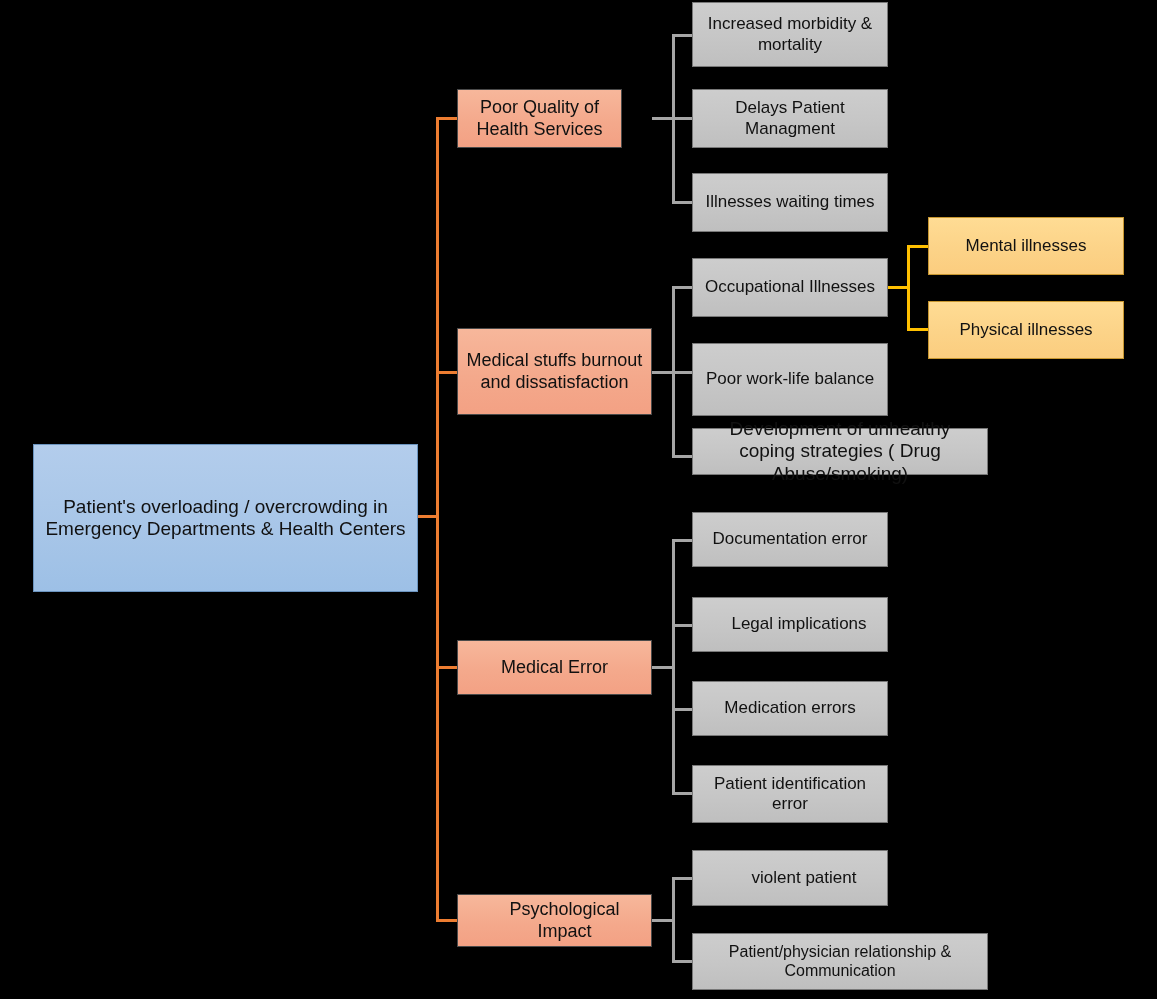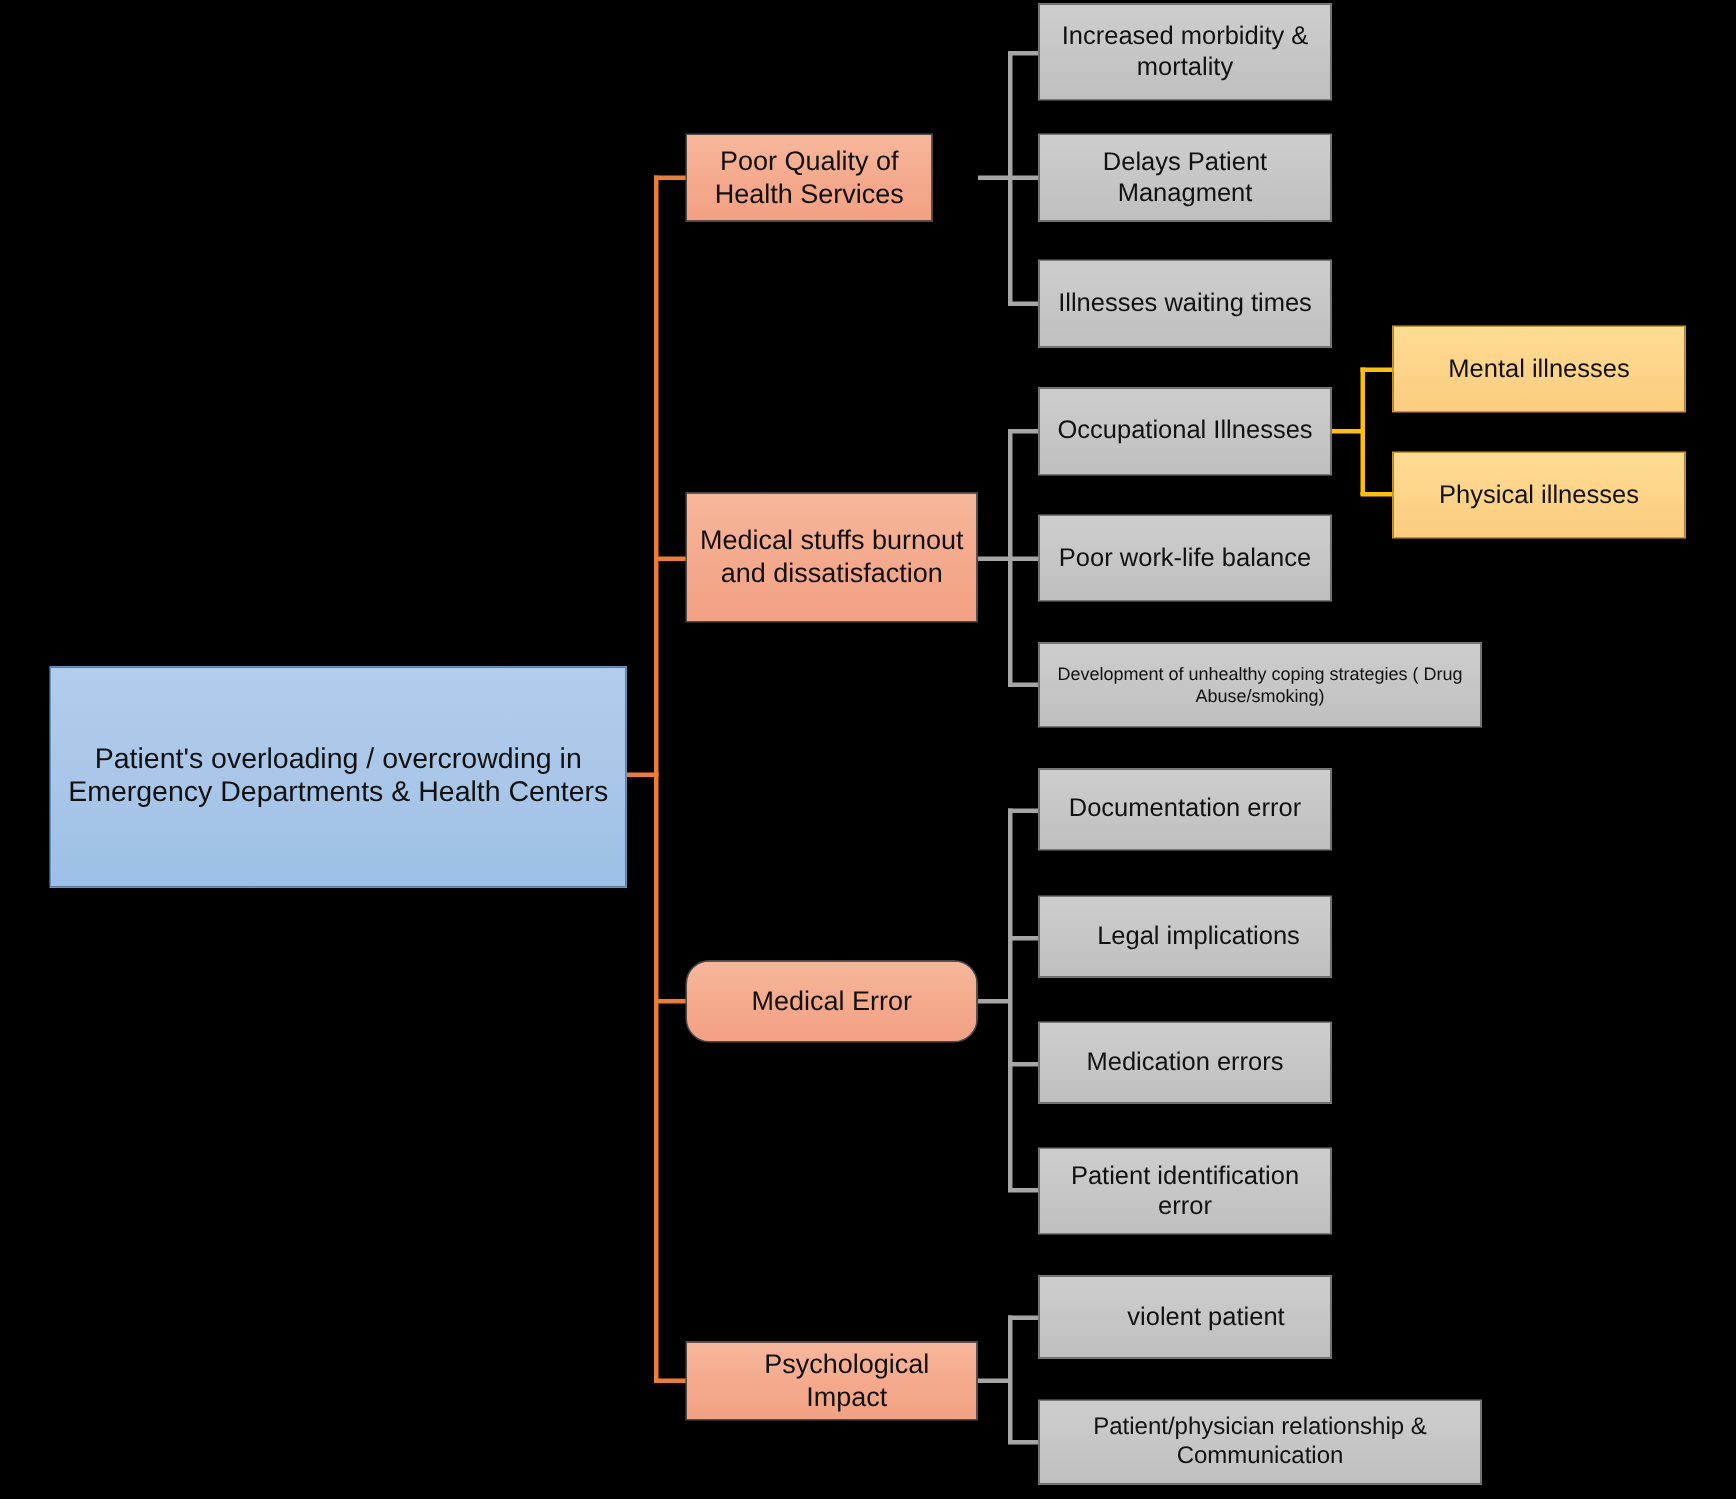--- a/index.html
+++ b/index.html
@@ -96,31 +96,31 @@
   <div class="conn conn-gray" style="left:672px; top:877px; width:3px; height:85px;"></div>
   <div class="conn conn-gray" style="left:672px; top:877px; width:20px; height:3px;"></div>
   <div class="conn conn-gray" style="left:672px; top:960px; width:20px; height:3px;"></div>
 
   <div class="node node-root" style="left:33px; top:444px; width:385px; height:148px;">Patient's overloading / overcrowding in Emergency Departments &amp; Health Centers</div>
 
   <div class="node node-l1" style="left:457px; top:89px; width:165px; height:59px;">Poor Quality of Health Services</div>
 
   <div class="node node-l1" style="left:457px; top:328px; width:195px; height:87px;">Medical stuffs burnout and dissatisfaction</div>
 
-  <div class="node node-l1" style="left:457px; top:640px; width:195px; height:55px;border-radius:16px;">Medical Error</div>
+  <div class="node node-l1" style="left:457px; top:640px; width:195px; height:55px;">Medical Error</div>
 
   <div class="node node-l1" style="left:457px; top:894px; width:195px; height:53px;padding-left:26px;">Psychological Impact</div>
 
   <div class="node node-l2" style="left:692px; top:2px; width:196px; height:65px;">Increased morbidity &amp; mortality</div>
   <div class="node node-l2" style="left:692px; top:89px; width:196px; height:59px;">Delays Patient Managment</div>
   <div class="node node-l2" style="left:692px; top:173px; width:196px; height:59px;">Illnesses waiting times</div>
 
   <div class="node node-l2" style="left:692px; top:258px; width:196px; height:59px;">Occupational Illnesses</div>
-  <div class="node node-l2" style="left:692px; top:343px; width:196px; height:58px;">Poor work-life balance</div>
-  <div class="node node-l2" style="left:692px; top:428px; width:296px; height:57px; font-size:12px;">Development of unhealthy coping strategies ( Drug Abuse/smoking)</div>
+  <div class="node node-l2" style="left:692px; top:343px; width:196px; height:73px;">Poor work-life balance</div>
+  <div class="node node-l2" style="left:692px; top:428px; width:296px; height:47px; font-size:19px;">Development of unhealthy coping strategies ( Drug Abuse/smoking)</div>
 
   <div class="node node-l3" style="left:928px; top:217px; width:196px; height:58px;">Mental illnesses</div>
   <div class="node node-l3" style="left:928px; top:301px; width:196px; height:58px;">Physical illnesses</div>
 
   <div class="node node-l2" style="left:692px; top:512px; width:196px; height:55px;">Documentation error</div>
   <div class="node node-l2" style="left:692px; top:597px; width:196px; height:55px;padding-left:24px;">Legal implications</div>
   <div class="node node-l2" style="left:692px; top:681px; width:196px; height:55px;">Medication errors</div>
   <div class="node node-l2" style="left:692px; top:765px; width:196px; height:58px;">Patient identification error</div>
 
   <div class="node node-l2" style="left:692px; top:850px; width:196px; height:56px;padding-left:34px;">violent patient</div>

